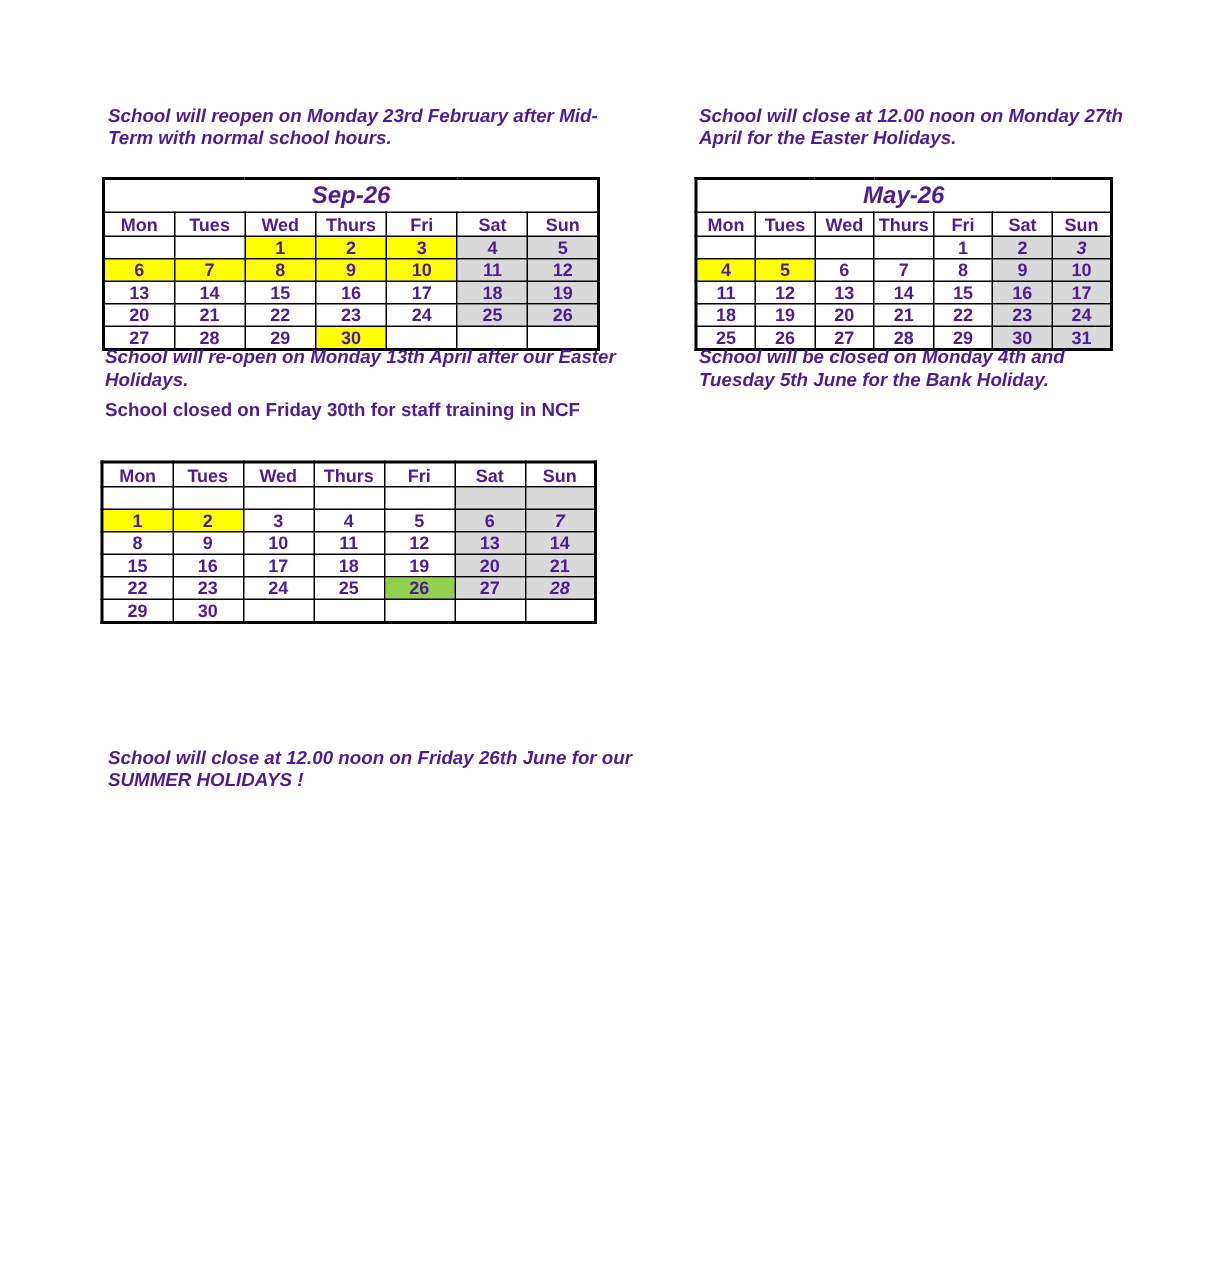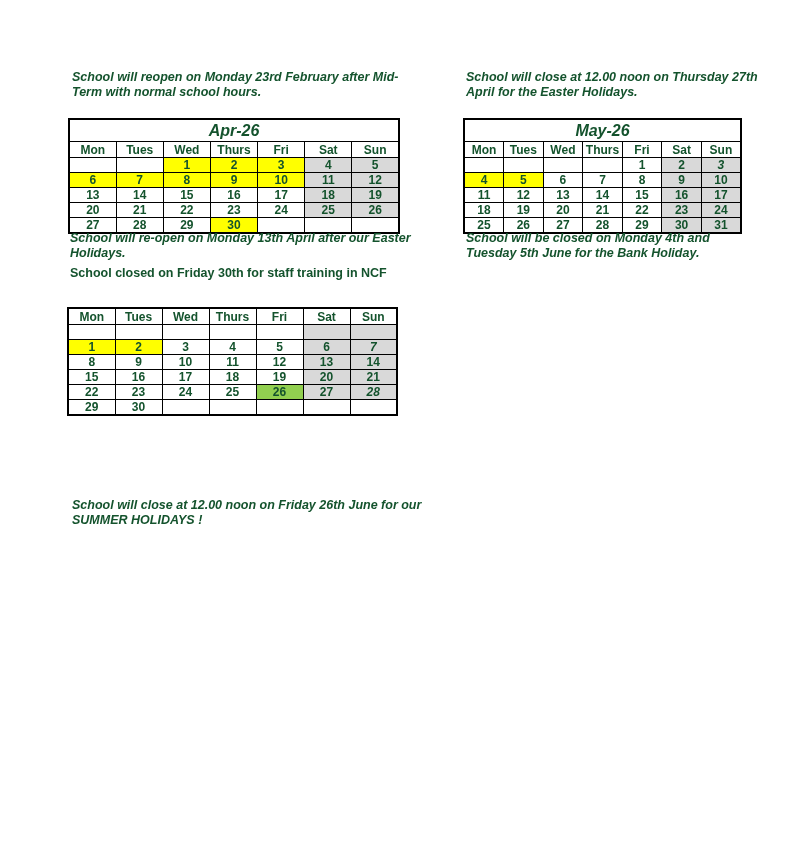--- a/index.html
+++ b/index.html
@@ -1,18 +1,18 @@
 <!DOCTYPE html>
 <html><head>
 <meta charset="utf-8">
 <style>
   html,body{margin:0;padding:0;background:#fff;}
   .page{
     position:relative;width:811px;height:849px;background:#ffffff;
-    font-family:"Liberation Sans",sans-serif;color:#14532d;overflow:hidden;text-decoration:underline;
+    font-family:"Liberation Sans",sans-serif;color:#4c1d95;overflow:hidden;text-decoration:underline;
   }
   .note{
     position:absolute;font-weight:bold;font-style:italic;
     font-size:12.5px;line-height:15px;white-space:pre;
   }
   .note.upright{font-style:normal;}
   .cal-wrap{position:absolute;}
   table.cal{
     border-collapse:collapse;width:100%;table-layout:fixed;
     border:2px solid #000;background:#fff;
@@ -27,28 +27,28 @@
   td.it{font-style:italic;}
 </style>
 </head>
 <body>
 
 <div class="page">
 
   <div class="note" style="left:72px;top:70px">School will reopen on Monday 23rd February after Mid-
 Term with normal school hours.</div>
 
-  <div class="note" style="left:466px;top:70px">School will close at 12.00 noon on Thursday 27th
+  <div class="note" style="left:466px;top:70px">School will close at 12.00 noon on Monday 27th
 April for the Easter Holidays.</div>
 
   <div class="cal-wrap" style="left:68px;top:118px;width:332px">
       <table class="cal">
         <tbody>
           <tr>
-            <td colspan="7" class="cal-title">Apr-26</td>
+            <td colspan="7" class="cal-title">Sep-26</td>
           </tr>
           <tr>
             <td class="cal-day">Mon</td>
             <td class="cal-day">Tues</td>
             <td class="cal-day">Wed</td>
             <td class="cal-day">Thurs</td>
             <td class="cal-day">Fri</td>
             <td class="cal-day">Sat</td>
             <td class="cal-day">Sun</td>
           </tr>

